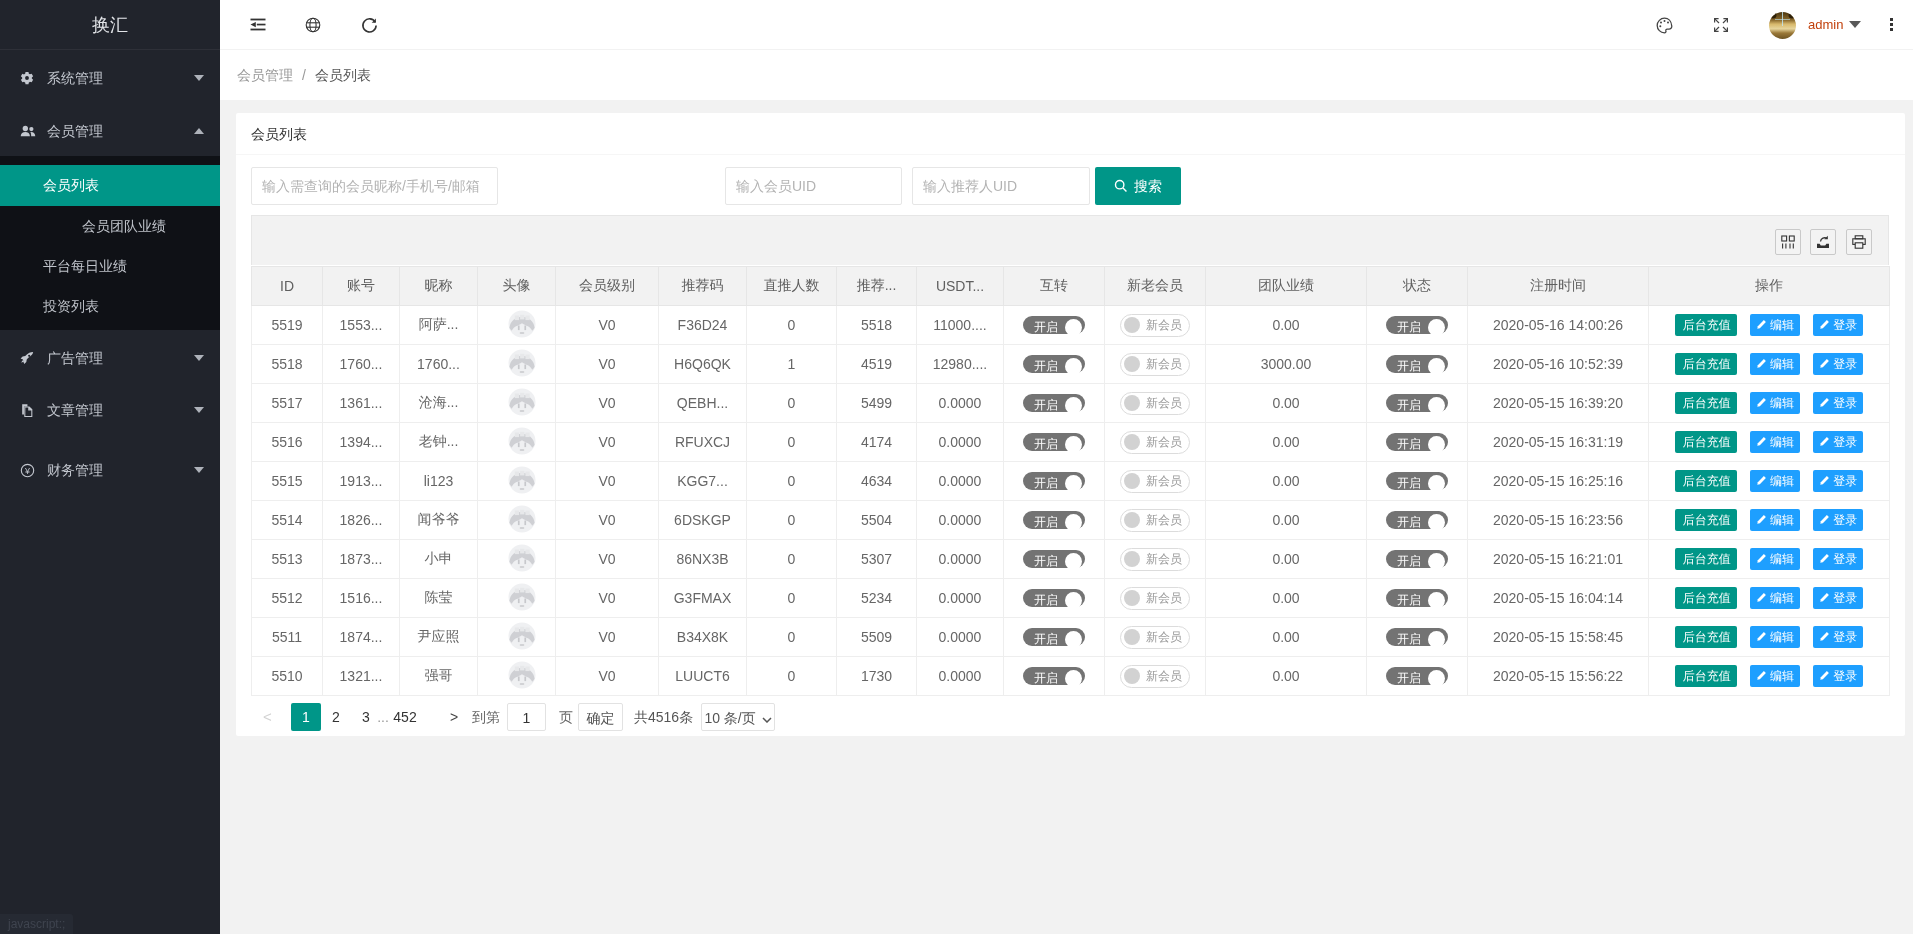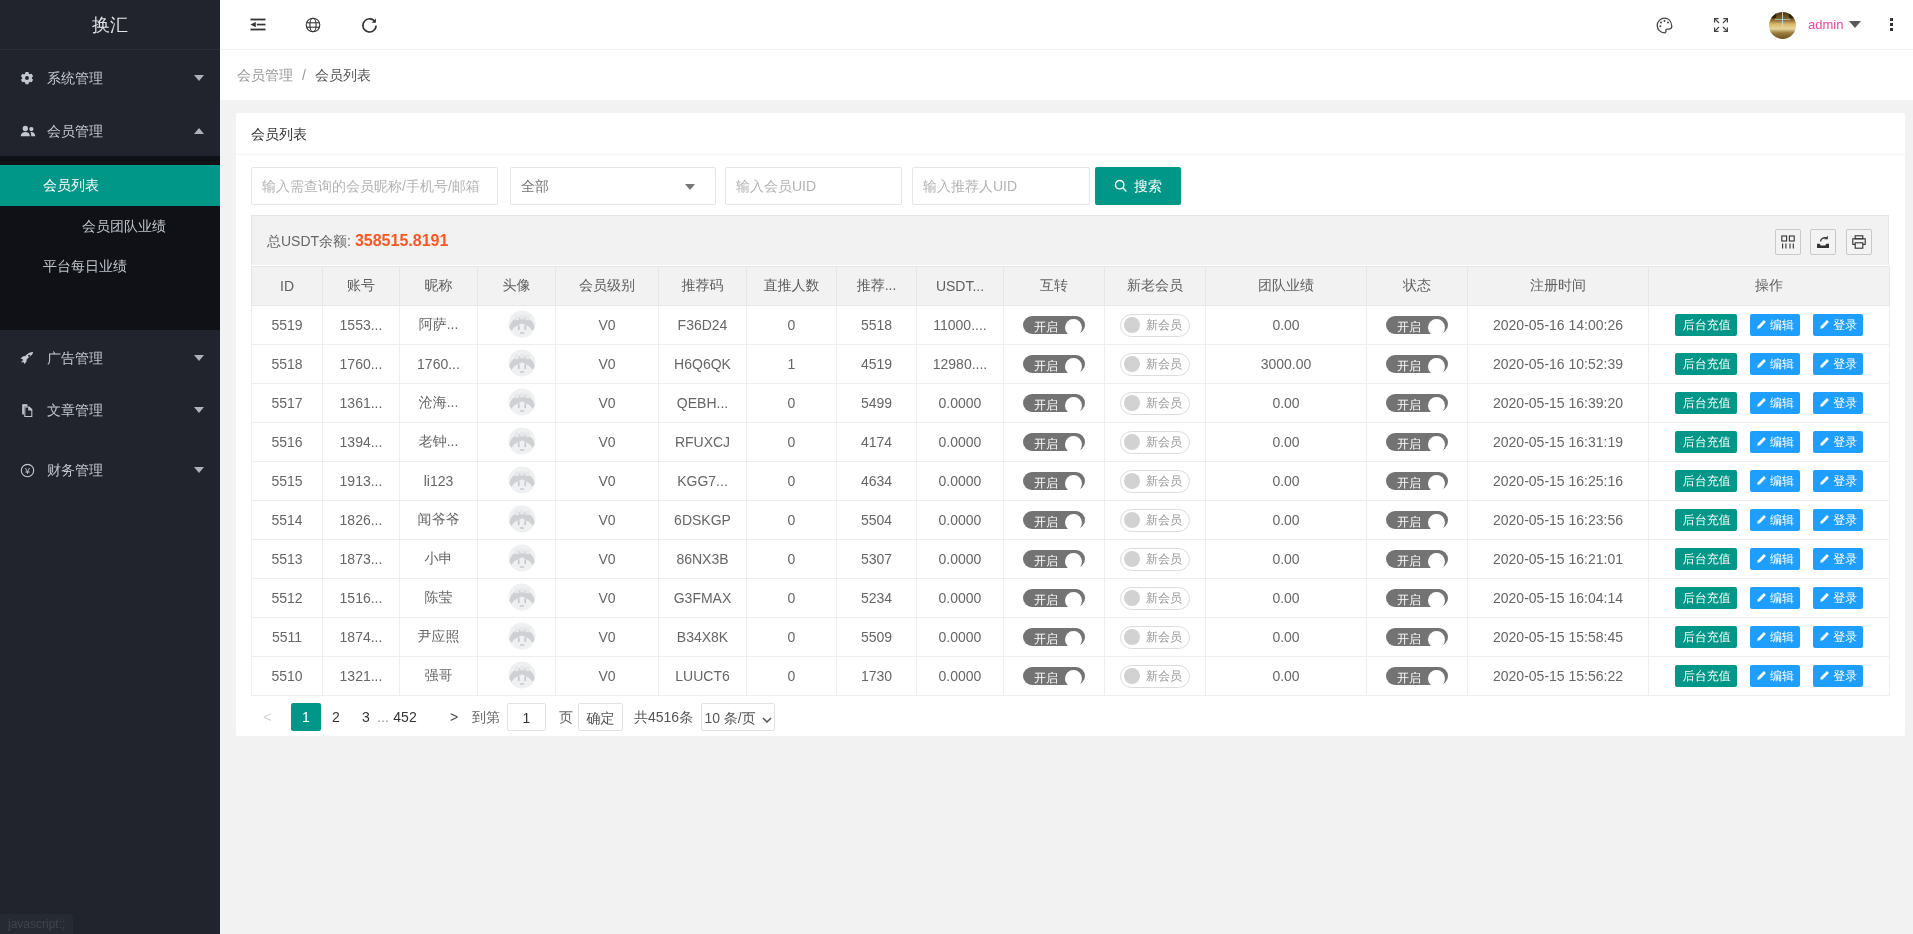--- a/index.html
+++ b/index.html
@@ -13,21 +13,21 @@
 .mi .car { position:absolute; right:16px; top:50%; margin-top:-3px; width:0; height:0; border-left:5.5px solid transparent; border-right:5.5px solid transparent; border-top:6px solid #aeb2ba; }
 .mi .caru { position:absolute; right:16px; top:50%; margin-top:-3px; width:0; height:0; border-left:5.5px solid transparent; border-right:5.5px solid transparent; border-bottom:6px solid #aeb2ba; }
 .sub { position:absolute; left:0; top:156px; width:220px; height:174px; background:#0f1116; }
 .si { position:absolute; left:0; width:220px; height:40px; line-height:40px; padding-left:43px; font-size:14px; color:#bfc3ca; }
 .si.act { background:#009688; color:#fff; }
 .status { position:absolute; left:0; bottom:0; height:20px; background:#262a33; color:#3f444f; font-size:12px; line-height:20px; padding:0 8px; border-top-right-radius:3px; z-index:9; }
 
 .top { position:absolute; left:220px; top:0; width:1693px; height:50px; background:#fff; border-bottom:1px solid #f2f2f2; z-index:4; }
 .tic { position:absolute; top:17px; }
 .avatar { position:absolute; left:1549px; top:12px; width:27px; height:27px; border-radius:50%; overflow:hidden; }
-.admin { position:absolute; left:1588px; top:17px; font-size:13px; color:#ec4899; }
+.admin { position:absolute; left:1588px; top:17px; font-size:13px; color:#c2410c; }
 .acar { position:absolute; left:1629px; top:21px; width:0; height:0; border-left:6px solid transparent; border-right:6px solid transparent; border-top:7px solid #595959; }
 .vdots { position:absolute; left:1670px; top:18px; width:3px; }
 .vdots i { display:block; width:3px; height:3px; background:#333; margin-bottom:2px; }
 
 .crumb { position:absolute; left:220px; top:50px; width:1693px; height:50px; background:#fff; font-size:14px; line-height:50px; z-index:3; }
 .crumb .a { color:#999; } .crumb .sep { color:#999; margin:0 9px; } .crumb .b { color:#555; }
 
 .card { position:absolute; left:236px; top:113px; width:1669px; height:623px; background:#fff; border-radius:2px; }
 .ctitle { height:42px; line-height:42px; padding-left:15px; font-size:14px; color:#333; border-bottom:1px solid #f6f6f6; }
 .inp { position:absolute; top:54px; height:38px; border:1px solid #e6e6e6; border-radius:2px; background:#fff; font-size:14px; color:#b3b3b3; line-height:36px; padding-left:10px; }
@@ -81,20 +81,21 @@
             <path d="M11.7 8.2c2.7-.4 5.5 1 5.5 4.8h-4.6c0-2-.3-3.6-.9-4.8z"></path>
           </g>
         </svg></span>
     <span class="tx">会员管理</span>
       <span class="caru"></span>
   </div>
   <div class="sub"></div>
   <div class="si act" style="top:165px;height:41px;line-height:41px;">会员列表</div>
   <div class="si" style="top:206px;margin-left:39px;">会员团队业绩</div>
   <div class="si" style="top:246px;">平台每日业绩</div>
+  <div class="si" style="top:286px;">投资列表</div>
   <div class="mi" style="top:330px;height:56px;text-decoration:underline;">
     <span class="ic"><svg width="14" height="14" viewBox="0 0 16 16">
           <path fill="#c3c7cf" d="M15 1c-3.2.2-5.7 1.4-7.5 3.2L6 5.7l-3 .5L.7 8.5l2.7 1.1.4 2.6 1.1 2.7 2.3-2.3.5-3 1.5-1.5C11 6.3 14.8 4.2 15 1zM9.6 6.4a1.2 1.2 0 1 1 1.7-1.7 1.2 1.2 0 0 1-1.7 1.7zM4.2 12c-.7.7-2.7 1.4-2.7 1.4s.7-2 1.4-2.7z"></path>
         </svg></span>
     <span class="tx">广告管理</span>
       <span class="car"></span>
   </div>
   <div class="mi" style="top:382px;height:56px;">
     <span class="ic"><svg width="14" height="14" viewBox="0 0 16 16">
           <g fill="#c3c7cf">
@@ -180,30 +181,28 @@
       <i></i>
       <i></i>
     </span>
 </div>
 
 <div class="crumb"><span style="margin-left:17px;" class="a">会员管理</span><span class="sep">/</span><span class="b">会员列表</span></div>
 
 <div class="card">
   <div class="ctitle">会员列表</div>
   <div class="inp" style="left:15px;width:247px;">输入需查询的会员昵称/手机号/邮箱</div>
-  <div class="inp sel" style="left:274px;width:206px;">全部<span class="scar"></span></div>
   <div class="inp" style="left:489px;width:177px;">输入会员UID</div>
   <div class="inp" style="left:676px;width:178px;">输入推荐人UID</div>
   <div class="sbtn"><svg width="14" height="14" viewBox="0 0 16 16" style="vertical-align:-2px;margin-right:6px;">
         <circle cx="6.5" cy="6.5" r="4.8" fill="none" stroke="#fff" stroke-width="1.6"></circle>
         <line x1="10.3" y1="10.3" x2="14.2" y2="14.2" stroke="#fff" stroke-width="1.6"></line>
       </svg>搜索</div>
 
   <div class="strip">
-    <span class="usdt">总USDT余额: <b>358515.8191</b></span>
     <span class="tbtn" style="left:1523px;">
         <svg width="16" height="16" viewBox="0 0 16 16">
           <g fill="none" stroke="#333" stroke-width="1.1">
             <rect x="1.8" y="2" width="4.8" height="5"></rect>
             <rect x="9.4" y="2" width="4.8" height="5"></rect>
             <line x1="2.6" y1="9.5" x2="2.6" y2="14.5"></line>
             <line x1="5.9" y1="9.5" x2="5.9" y2="14.5"></line>
             <line x1="10" y1="9.5" x2="10" y2="14.5"></line>
             <line x1="13.3" y1="9.5" x2="13.3" y2="14.5"></line>
           </g>

